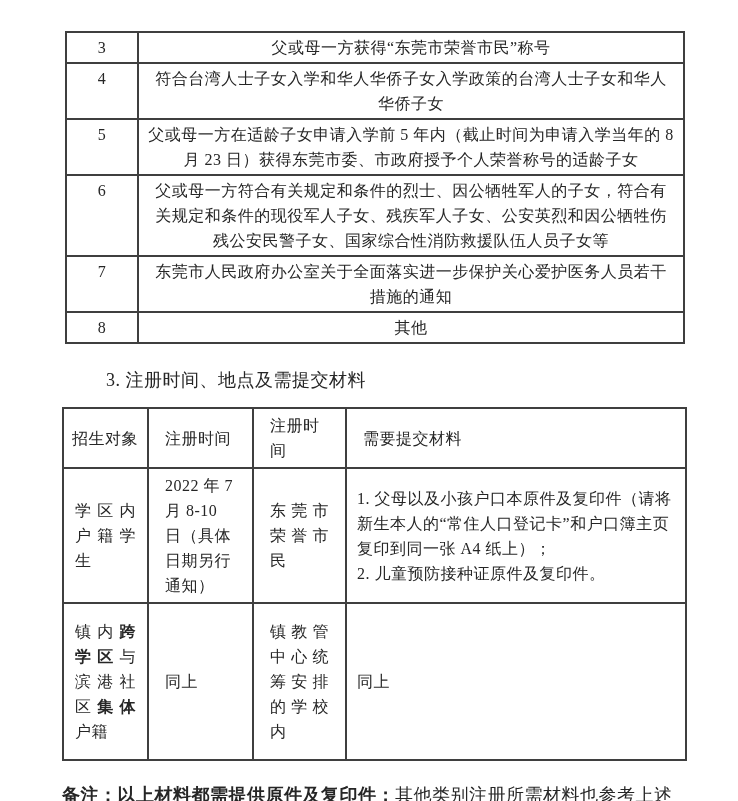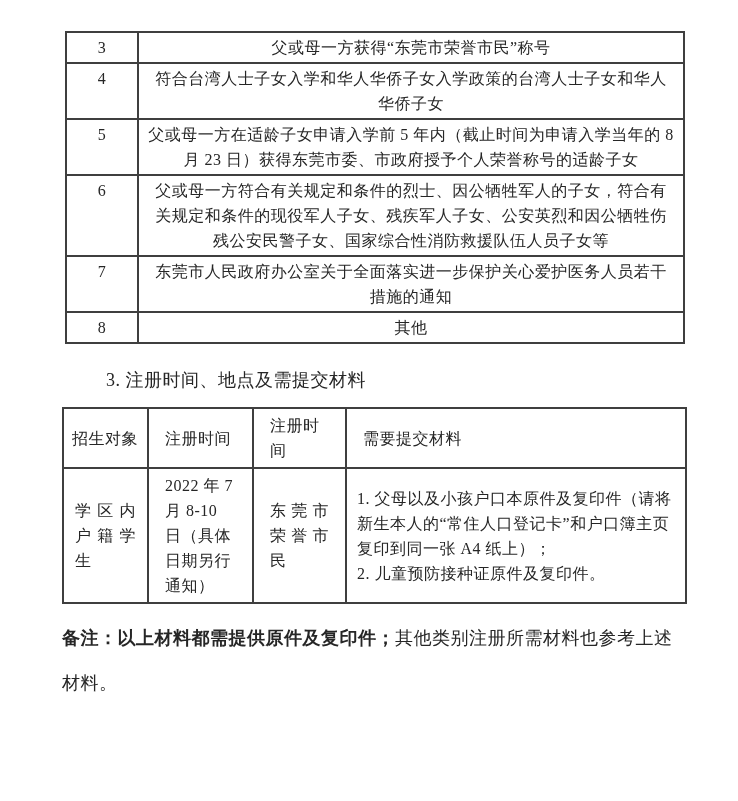--- a/index.html
+++ b/index.html
@@ -149,18 +149,24 @@
         <td>注册时间</td>
         <td>需要提交材料</td>
       </tr>
       <tr class="r1">
         <td class="audience"><span>学区内户籍学生</span></td>
         <td>2022 年 7 月 8-10 日（具体日期另行通知）</td>
         <td class="place">东莞市荣誉市民</td>
         <td class="materials">1. 父母以及小孩户口本原件及复印件（请将新生本人的“常住人口登记卡”和户口簿主页复印到同一张 A4 纸上）；
 2. 儿童预防接种证原件及复印件。</td>
       </tr>
+      <tr class="r2">
+        <td class="audience"><span>镇内</span><span class="seg-bold">跨学区</span><span>与滨港社区</span><span class="seg-bold">集体</span><span>户籍</span></td>
+        <td>同上</td>
+        <td class="place">镇教管中心统筹安排的学校内</td>
+        <td class="materials">同上</td>
+      </tr>
     </tbody>
   </table>
 
   <p class="note2"><span class="seg-bold">备注：以上材料都需提供原件及复印件；</span><span>其他类别注册所需材料也参考上述材料。</span></p>
 
 </div>
 
 </body></html>

